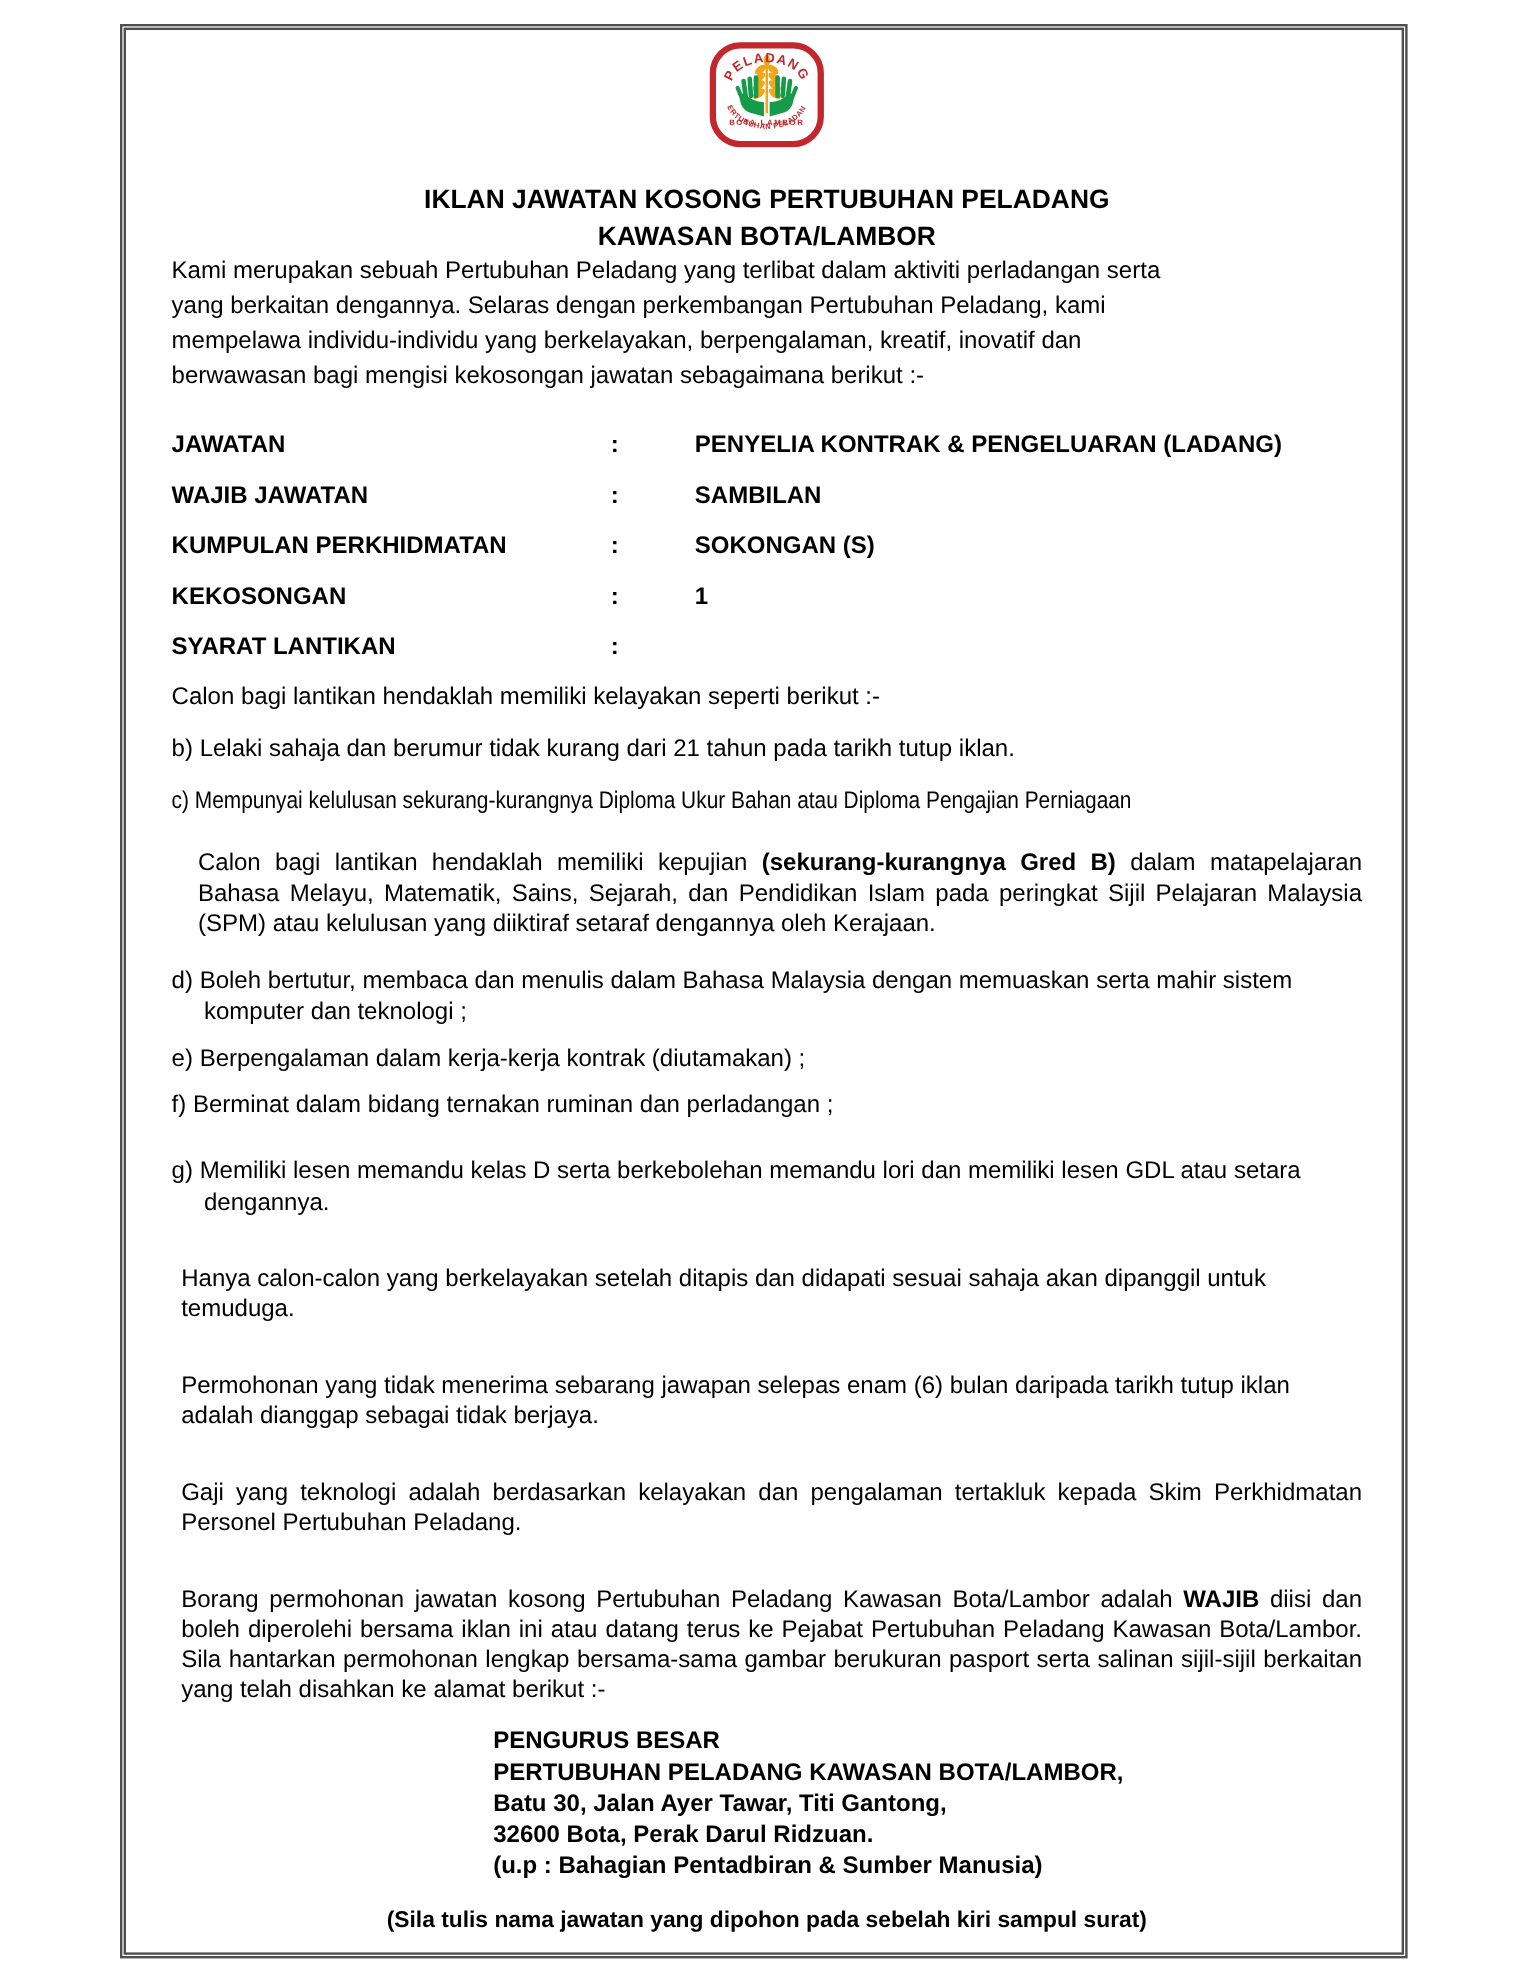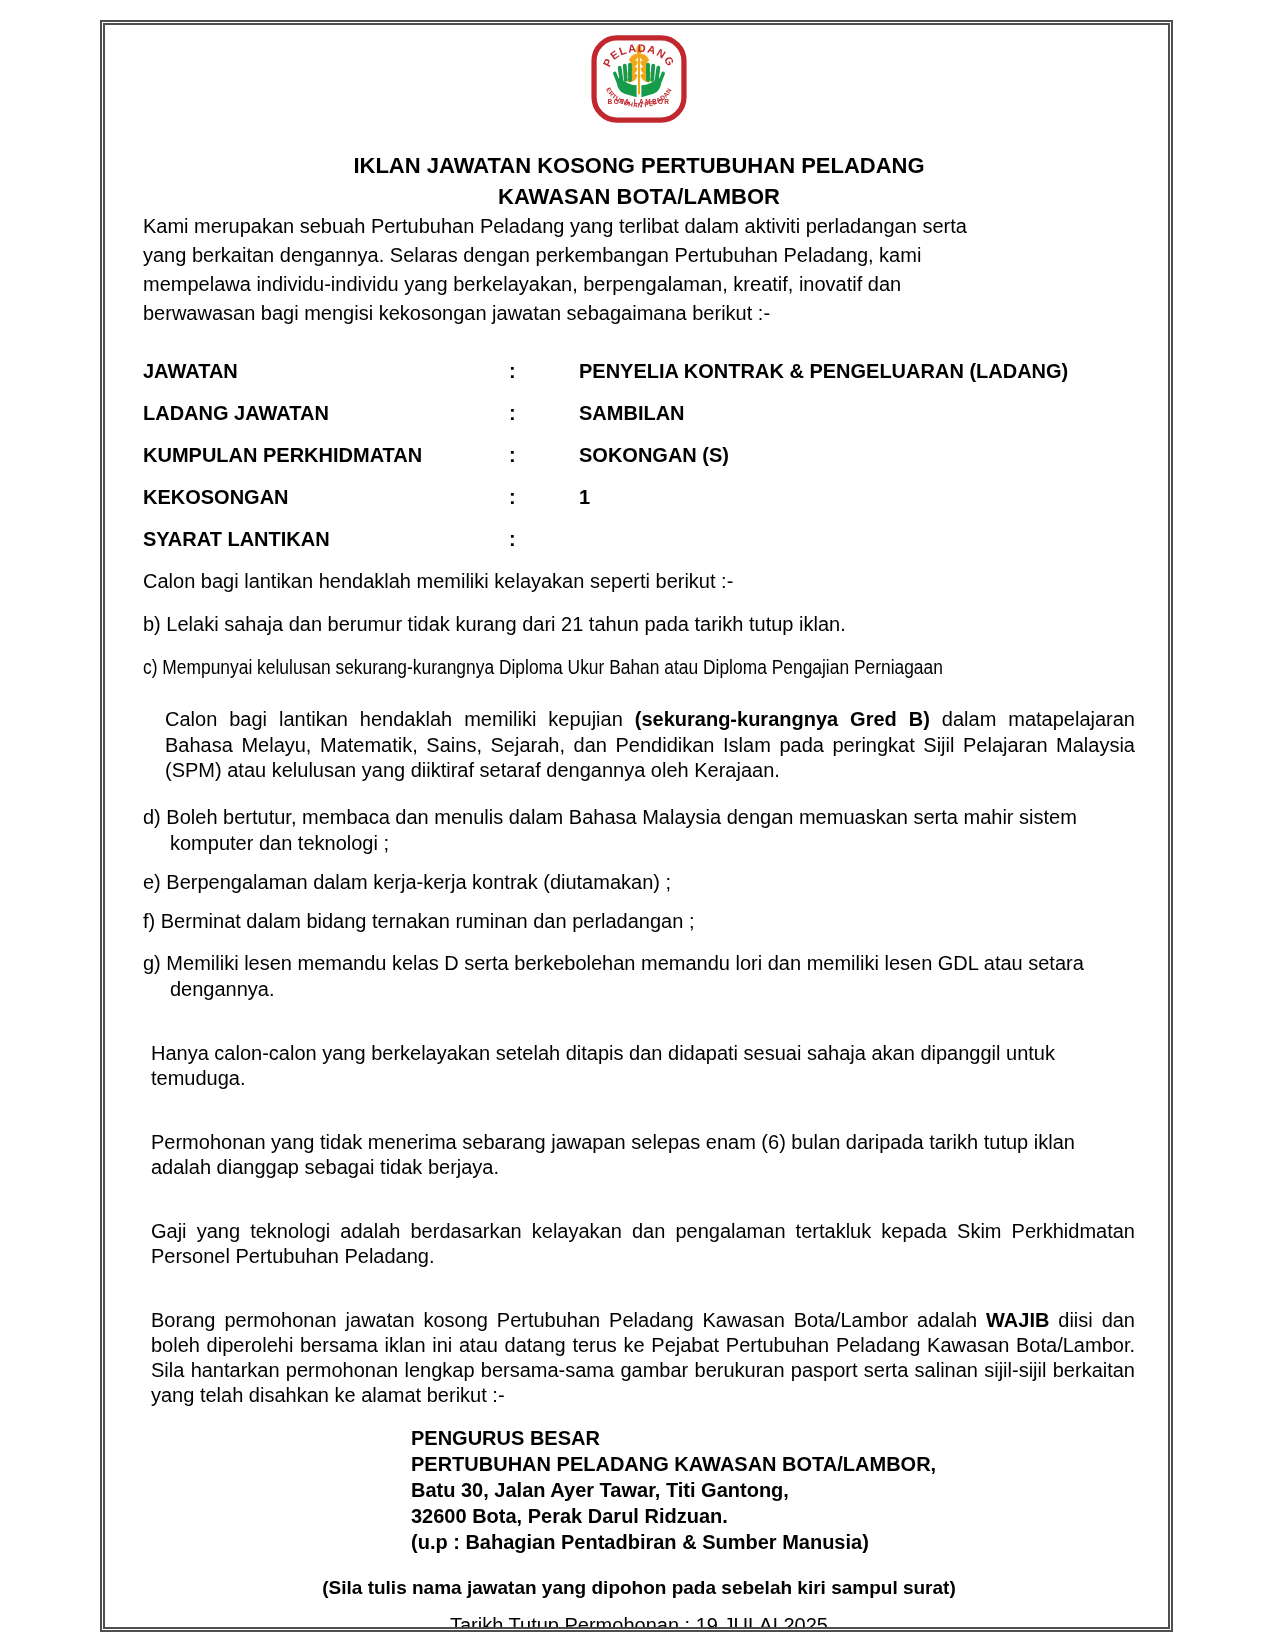--- a/index.html
+++ b/index.html
@@ -46,21 +46,21 @@
     text-indent: 0;
   }
   .justified { text-align: justify; }
   .spm { margin-left: 22px; line-height: 25.5px; }
   .note { margin-left: 8px; line-height: 25px; margin-top: 39px; }
 
   .mb13 { margin-bottom: 13px; }
   .mb15 { margin-bottom: 15px; } .mb16 { margin-bottom: 16px; }
   .mb17 { margin-bottom: 17px; } .mb20 { margin-bottom: 20px; }
   .mb21 { margin-bottom: 21px; } .mb22 { margin-bottom: 22px; }
-  .mb27 { margin-bottom: 27px; } .mb29 { margin-bottom: 16px; }
+  .mb27 { margin-bottom: 27px; } .mb29 { margin-bottom: 29px; }
 
   .address {
     margin-left: 268px; margin-bottom: 20px;
     font-size: 20px; font-weight: bold; line-height: 26px;
   }
   .envelope {
     text-align: center; font-size: 19px; font-weight: bold;
     line-height: 25px; margin-bottom: 12px;
   }
   .closing {
@@ -130,21 +130,21 @@
     <div>berwawasan bagi mengisi kekosongan jawatan sebagaimana berikut :-</div>
   </div>
 
   <div>
     <div class="drow">
       <span>JAWATAN</span>
       <span>:</span>
       <span>PENYELIA KONTRAK &amp; PENGELUARAN (LADANG)</span>
     </div>
     <div class="drow">
-      <span>LADANG JAWATAN</span>
+      <span>WAJIB JAWATAN</span>
       <span>:</span>
       <span>SAMBILAN</span>
     </div>
     <div class="drow">
       <span>KUMPULAN PERKHIDMATAN</span>
       <span>:</span>
       <span>SOKONGAN (S)</span>
     </div>
     <div class="drow">
       <span>KEKOSONGAN</span>

